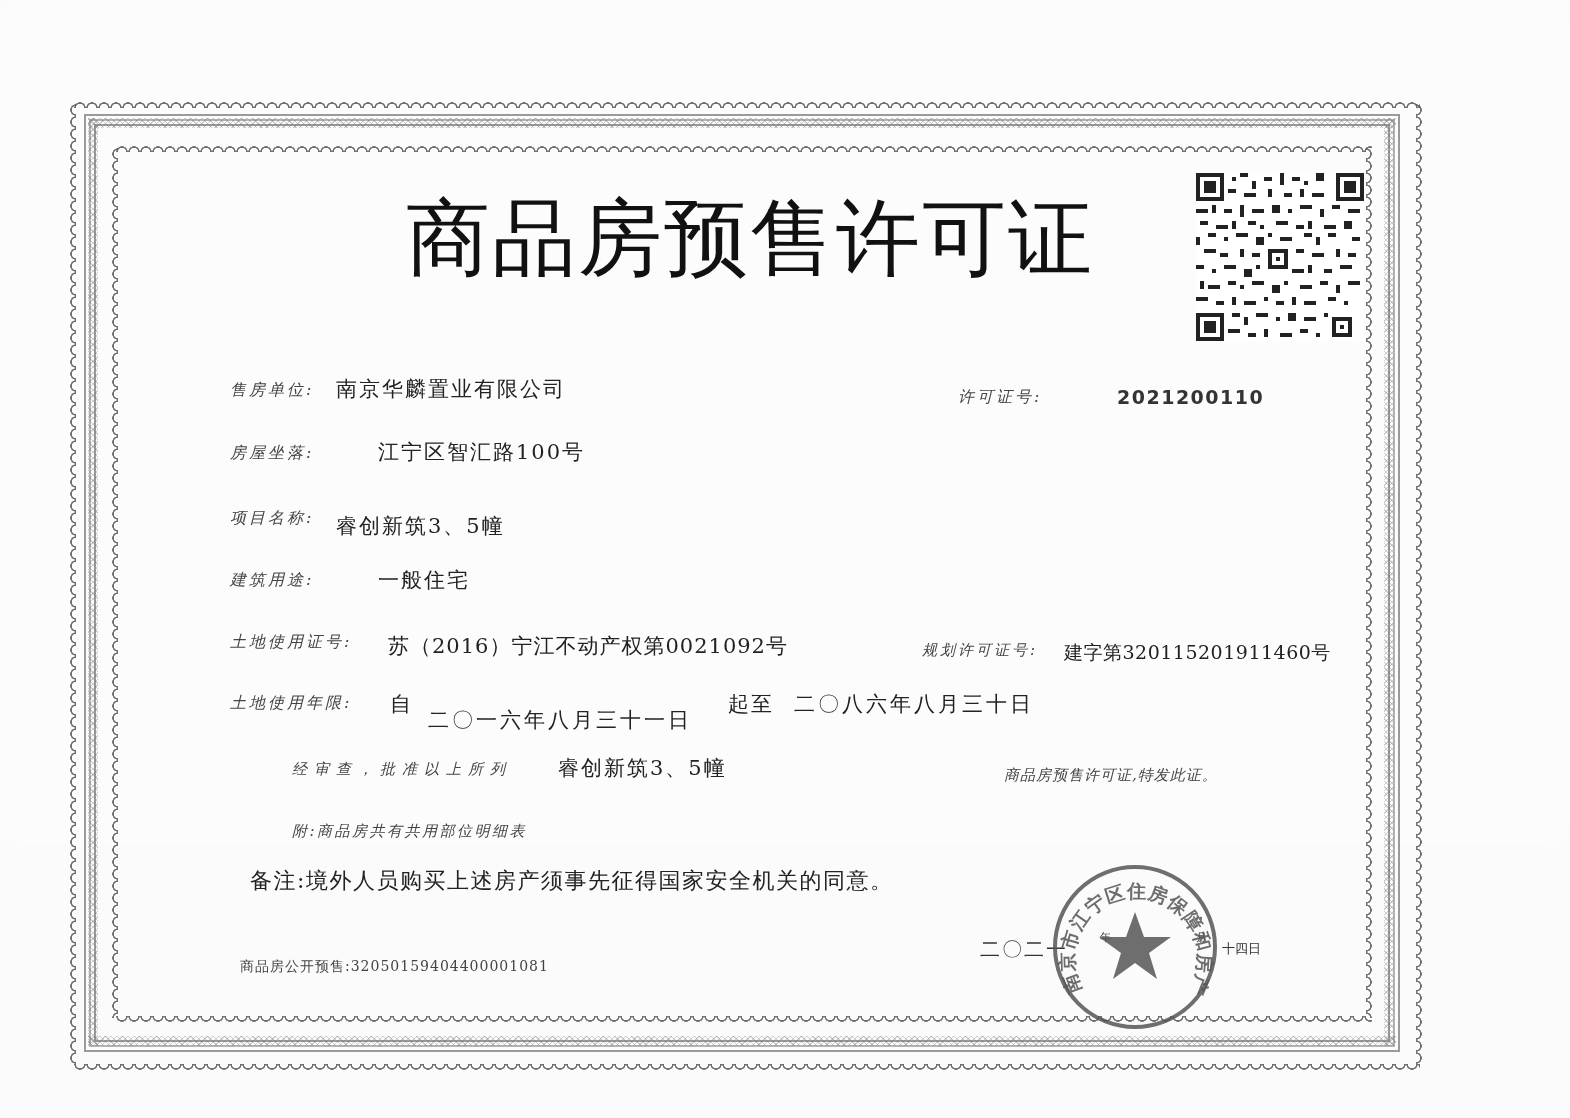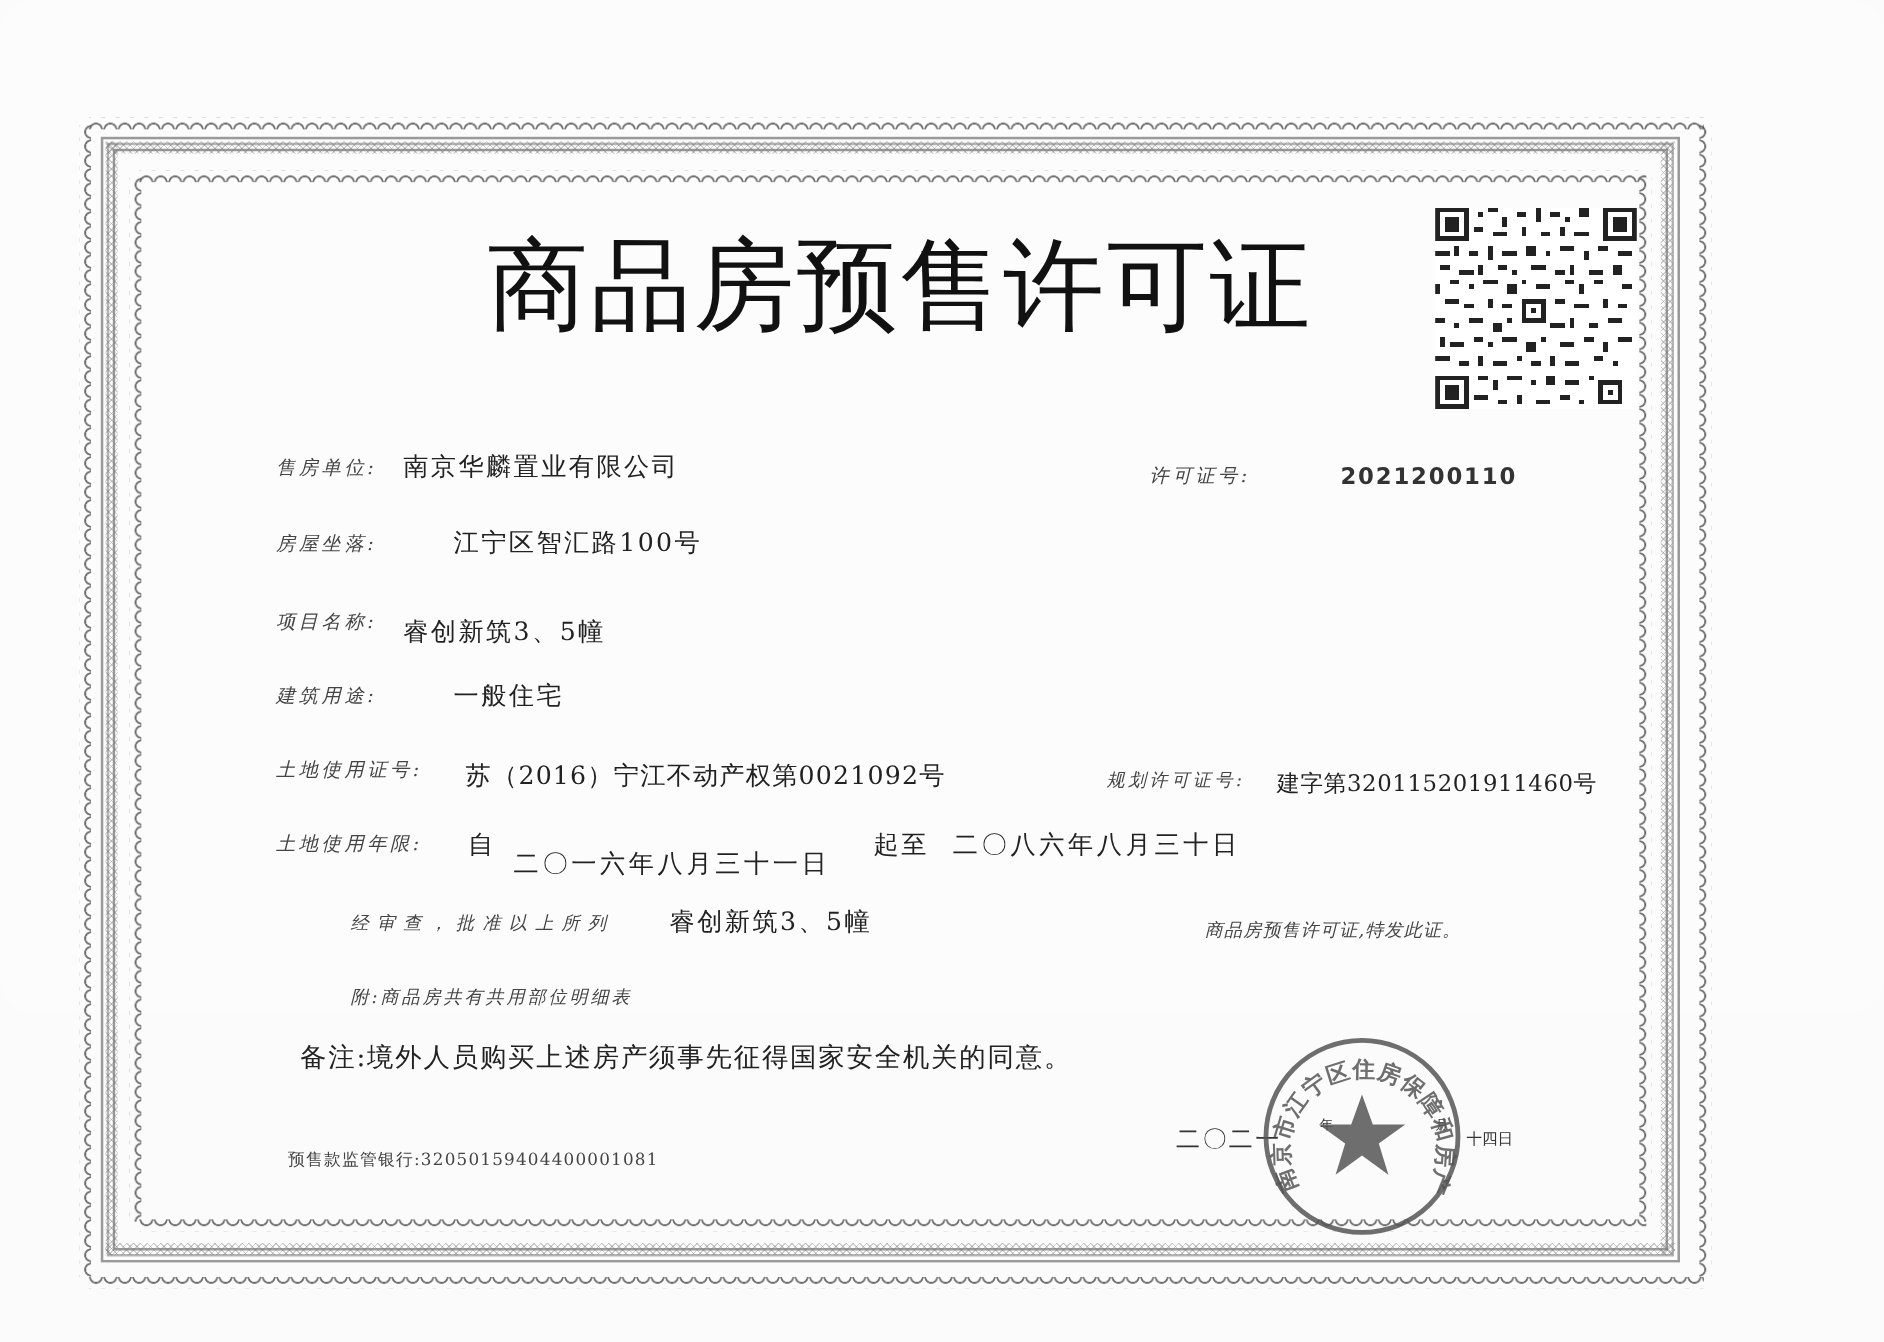--- a/index.html
+++ b/index.html
@@ -208,21 +208,21 @@
   <div class="val" style="left:794px; top:690px; letter-spacing:3px;">二〇八六年八月三十日</div>
 
   <div class="small" style="left:292px; top:760px; font-size:15px; letter-spacing:7px;">经审查，批准以上所列</div>
   <div class="val" style="left:558px; top:754px;">睿创新筑3、5幢</div>
   <div class="small" style="left:1004px; top:766px; letter-spacing:1px;">商品房预售许可证,特发此证。</div>
 
   <div class="small" style="left:292px; top:822px;">附:商品房共有共用部位明细表</div>
 
   <div class="remark">备注:境外人员购买上述房产须事先征得国家安全机关的同意。</div>
 
-  <div class="bank" style="left:240px; top:958px;">预售款监管银行:32050159404400001081</div>
+  <div class="bank" style="left:240px; top:958px;">商品房公开预售:32050159404400001081</div>
 
   <div class="date" style="left:980px; top:936px; letter-spacing:2px;">二〇二一</div>
   <div class="date" style="left:1100px; top:930px; font-size:11px;">年</div>
   <div class="date" style="left:1196px; top:930px; font-size:11px;">月</div>
   <div class="date" style="left:1222px; top:940px; font-size:13px;">十四日</div>
 
   <svg class="seal" viewBox="0 0 170 170">
     <defs>
       <path id="sealArc" d="M 32 128 A 62 62 0 1 1 140 128"></path>
     </defs>

